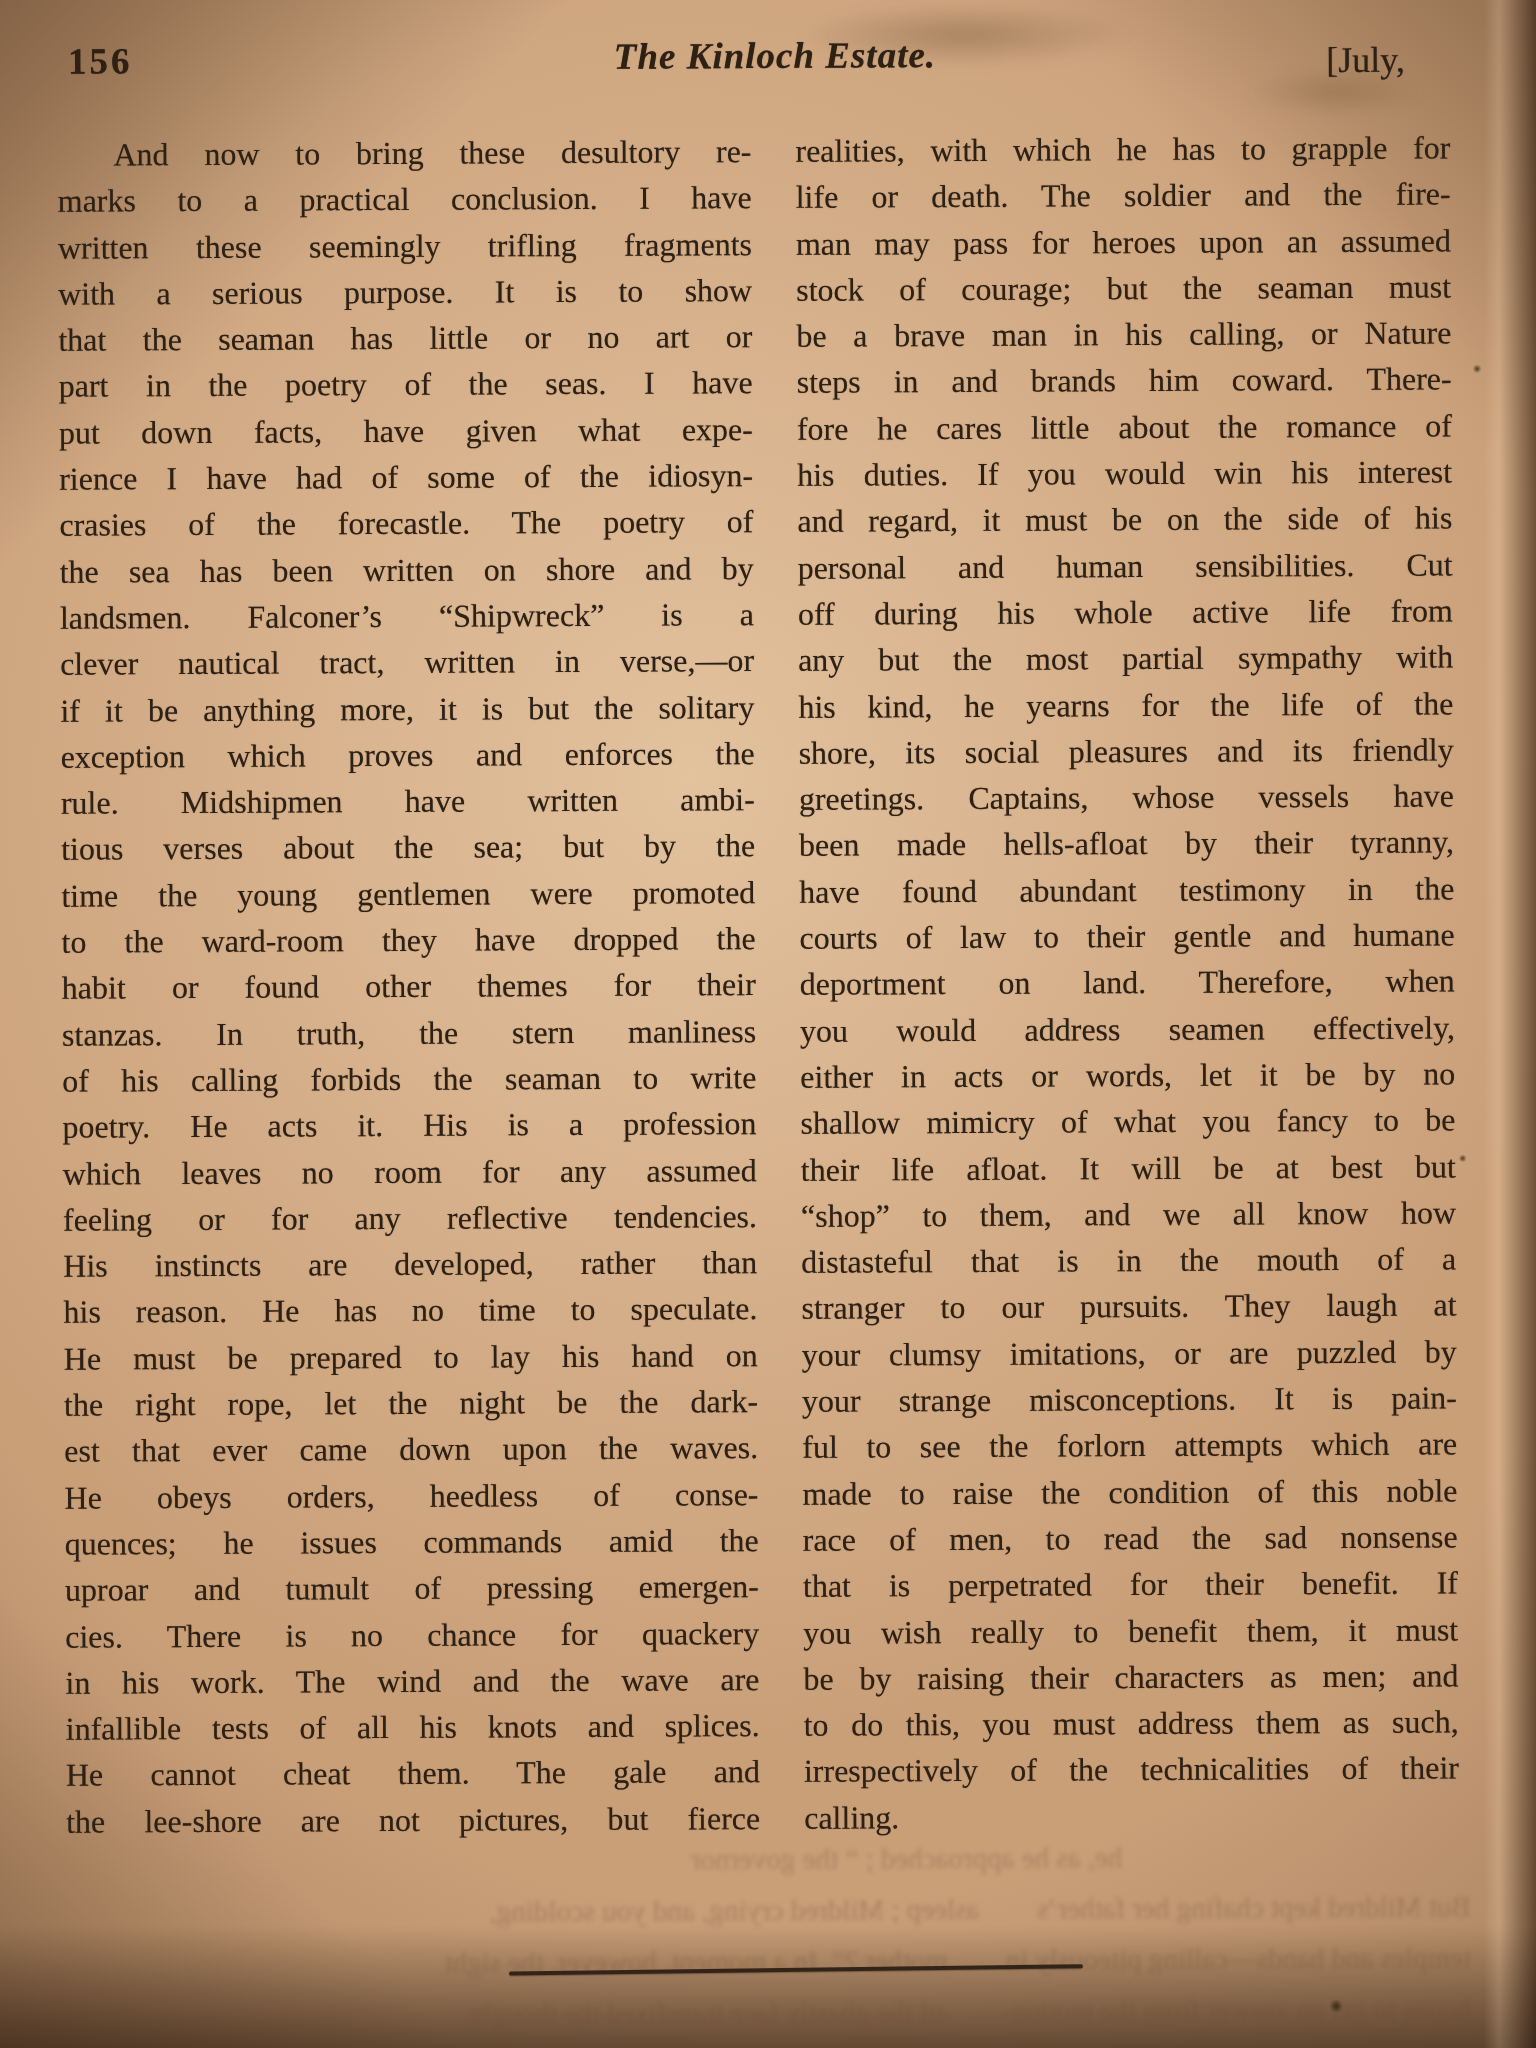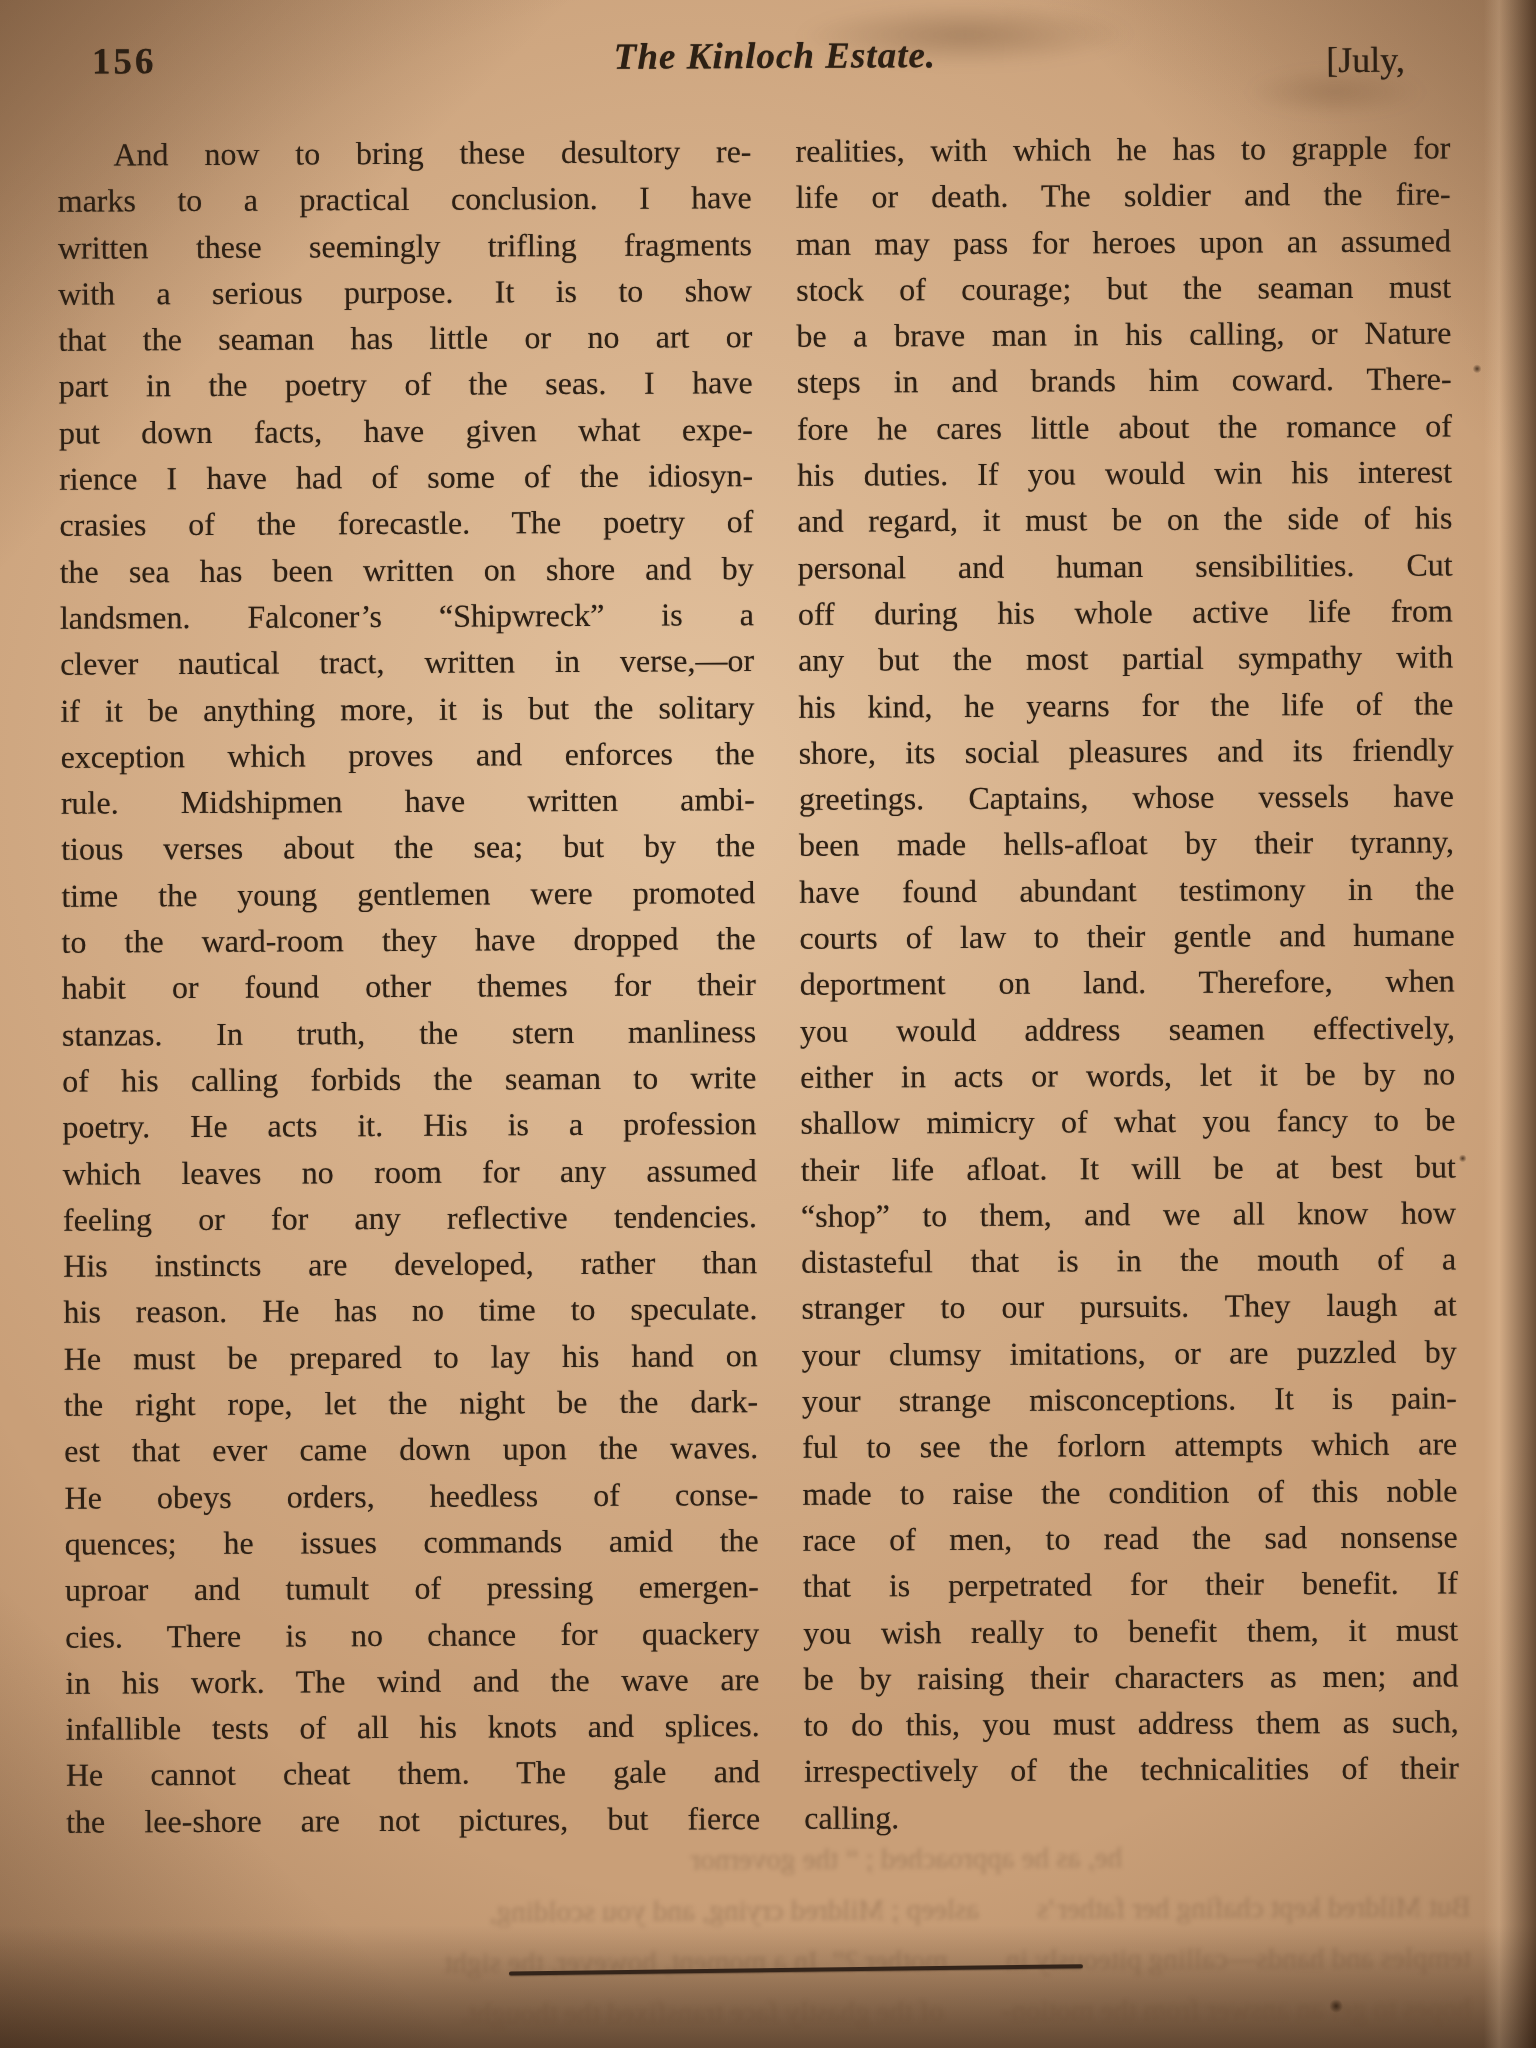--- a/index.html
+++ b/index.html
@@ -13,21 +13,21 @@
       linear-gradient(to top, rgba(33,18,8,.58), rgba(33,18,8,0) 6%),
       linear-gradient(135deg, rgba(56,32,15,.38), rgba(56,32,15,0) 16%),
       linear-gradient(45deg, rgba(56,32,15,.30), rgba(56,32,15,0) 13%),
       linear-gradient(225deg, rgba(56,32,15,.26), rgba(56,32,15,0) 14%),
       radial-gradient(ellipse 85% 70% at 45% 38%, rgba(252,228,196,.50), rgba(252,228,196,0) 68%),
       radial-gradient(ellipse 110% 90% at 50% 46%, rgba(0,0,0,0) 52%, rgba(64,36,17,.45) 100%);
   }
   .tilt { position:absolute; inset:0; transform:rotate(-0.3deg); }
 
   .pagenum {
-    position:absolute; left:97px; top:36px;
+    position:absolute; left:73px; top:36px;
     font-size:37px; font-weight:bold; letter-spacing:3px;
     text-shadow:0 0 1px rgba(45,32,20,.6);
   }
   .title {
     position:absolute; left:0; top:34px; width:1560px; text-align:center;
     font-style:italic; font-weight:bold; font-size:37px; letter-spacing:1px;
     text-shadow:0 0 1px rgba(45,32,20,.6);
   }
   .issue {
     position:absolute; left:1180px; top:42px; width:230px; text-align:right;

